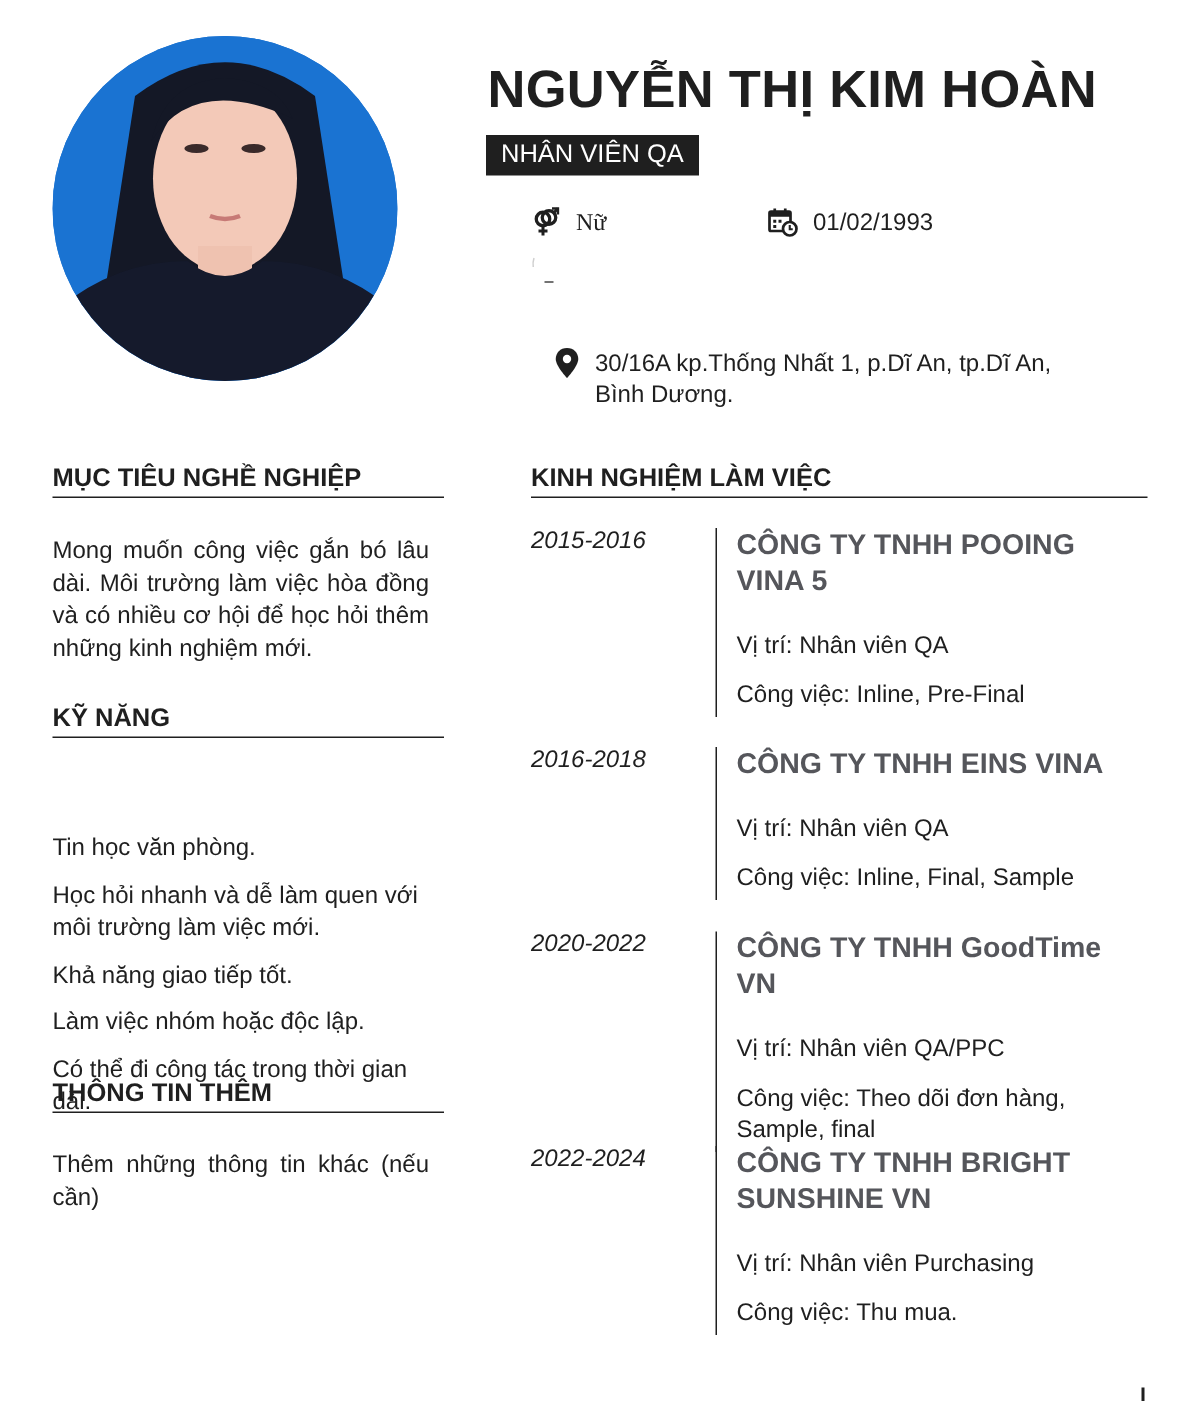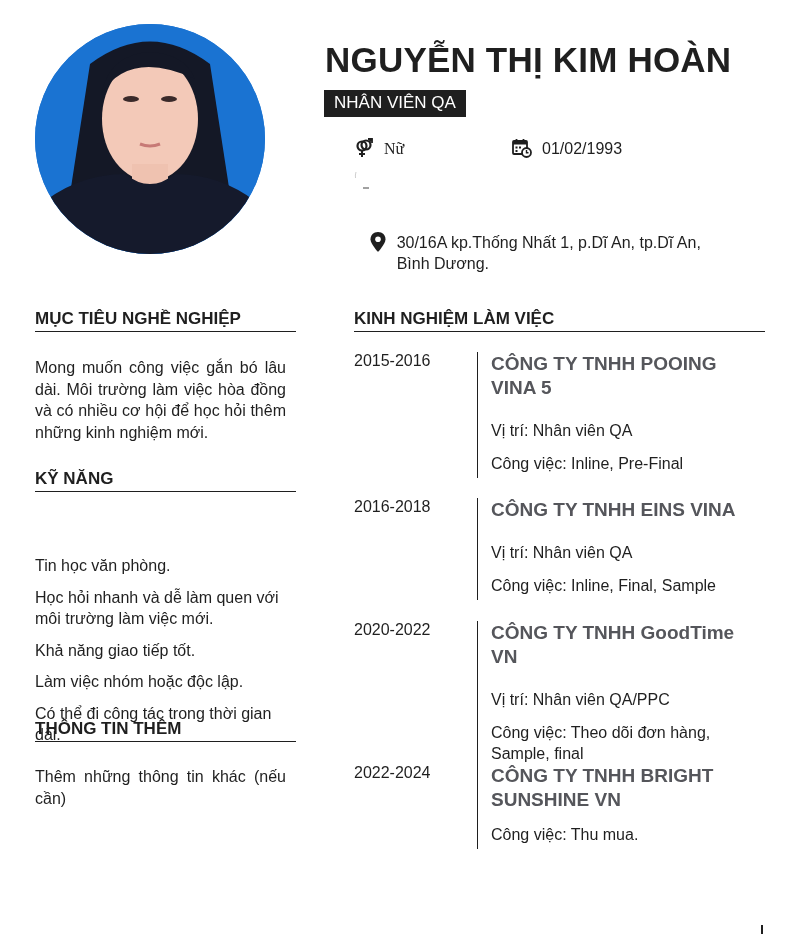--- a/index.html
+++ b/index.html
@@ -40,21 +40,21 @@
     .right-col { left: 354px; width: 411px; }
 
     .para {
       position: absolute; left: 35px; width: 251px; font-size: 16px;
       line-height: 21.5px; text-align: justify; color: #1f1f1f;
     }
     .skills { position: absolute; left: 35px; top: 532px; width: 255px; font-size: 16px; line-height: 21.5px; margin-top: 23px; }
     .skills li { list-style: none; margin-bottom: 10px; }
 
     .exp { position: absolute; left: 354px; width: 411px; }
-    .exp .years { position: absolute; left: 0; top: 0; font-size: 16px; color: #1f1f1f; }
+    .exp .years { position: absolute; left: 0; top: 0; font-size: 16px; color: #1f1f1f; font-style: italic; }
     .exp .body { position: absolute; left: 123px; top: 0; border-left: 1.5px solid #1f1f1f; padding-left: 13px; width: 288px; }
     .exp .company { font-size: 19px; font-weight: bold; color: #55565b; line-height: 24px; margin-top: 0; }
     .exp .pos { font-size: 16px; line-height: 21px; margin-top: 20px; }
     .exp .work { font-size: 16px; line-height: 21px; margin-top: 12px; padding-bottom: 4px; }
 
     .tail-mark { position: absolute; left: 761px; top: 925px; width: 1.5px; height: 9px; background: #1f1f1f; }
   </style>
 </head>
 <body>
 
@@ -164,17 +164,18 @@
     <div class="company">CÔNG TY TNHH GoodTime VN</div>
     <div class="pos">Vị trí: Nhân viên QA/PPC</div>
     <div class="work">Công việc: Theo dõi đơn hàng, Sample, final</div>
   </div>
 </div>
 
 <div class="exp" style="top:764px;">
   <div class="years">2022-2024</div>
   <div class="body">
     <div class="company">CÔNG TY TNHH BRIGHT SUNSHINE VN</div>
+    <div class="pos">Vị trí: Nhân viên Purchasing</div>
     <div class="work">Công việc: Thu mua.</div>
   </div>
 </div>
 
 <div class="tail-mark"></div>
 
 </body></html>

